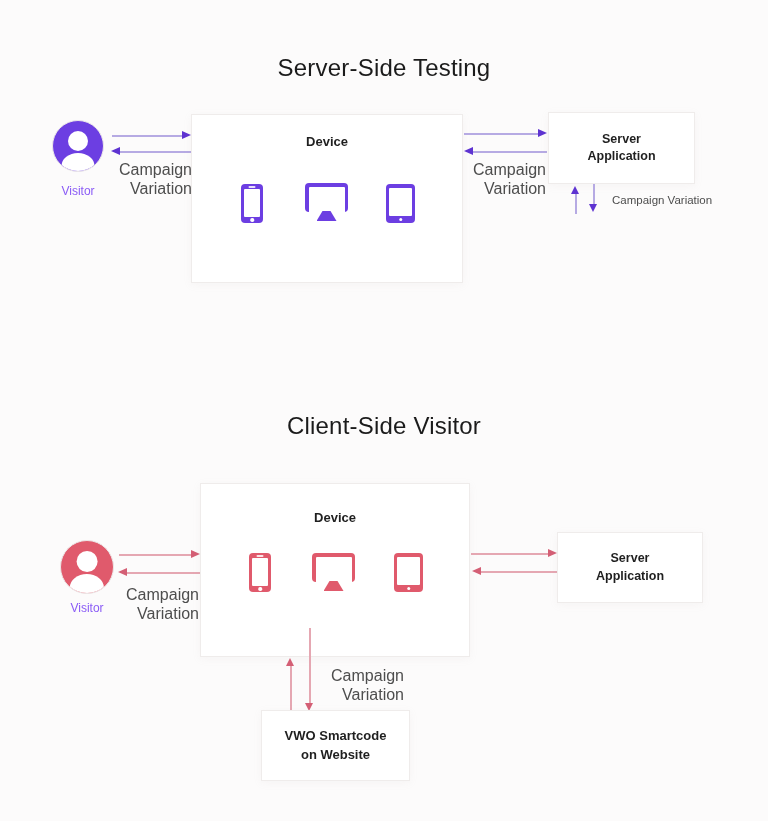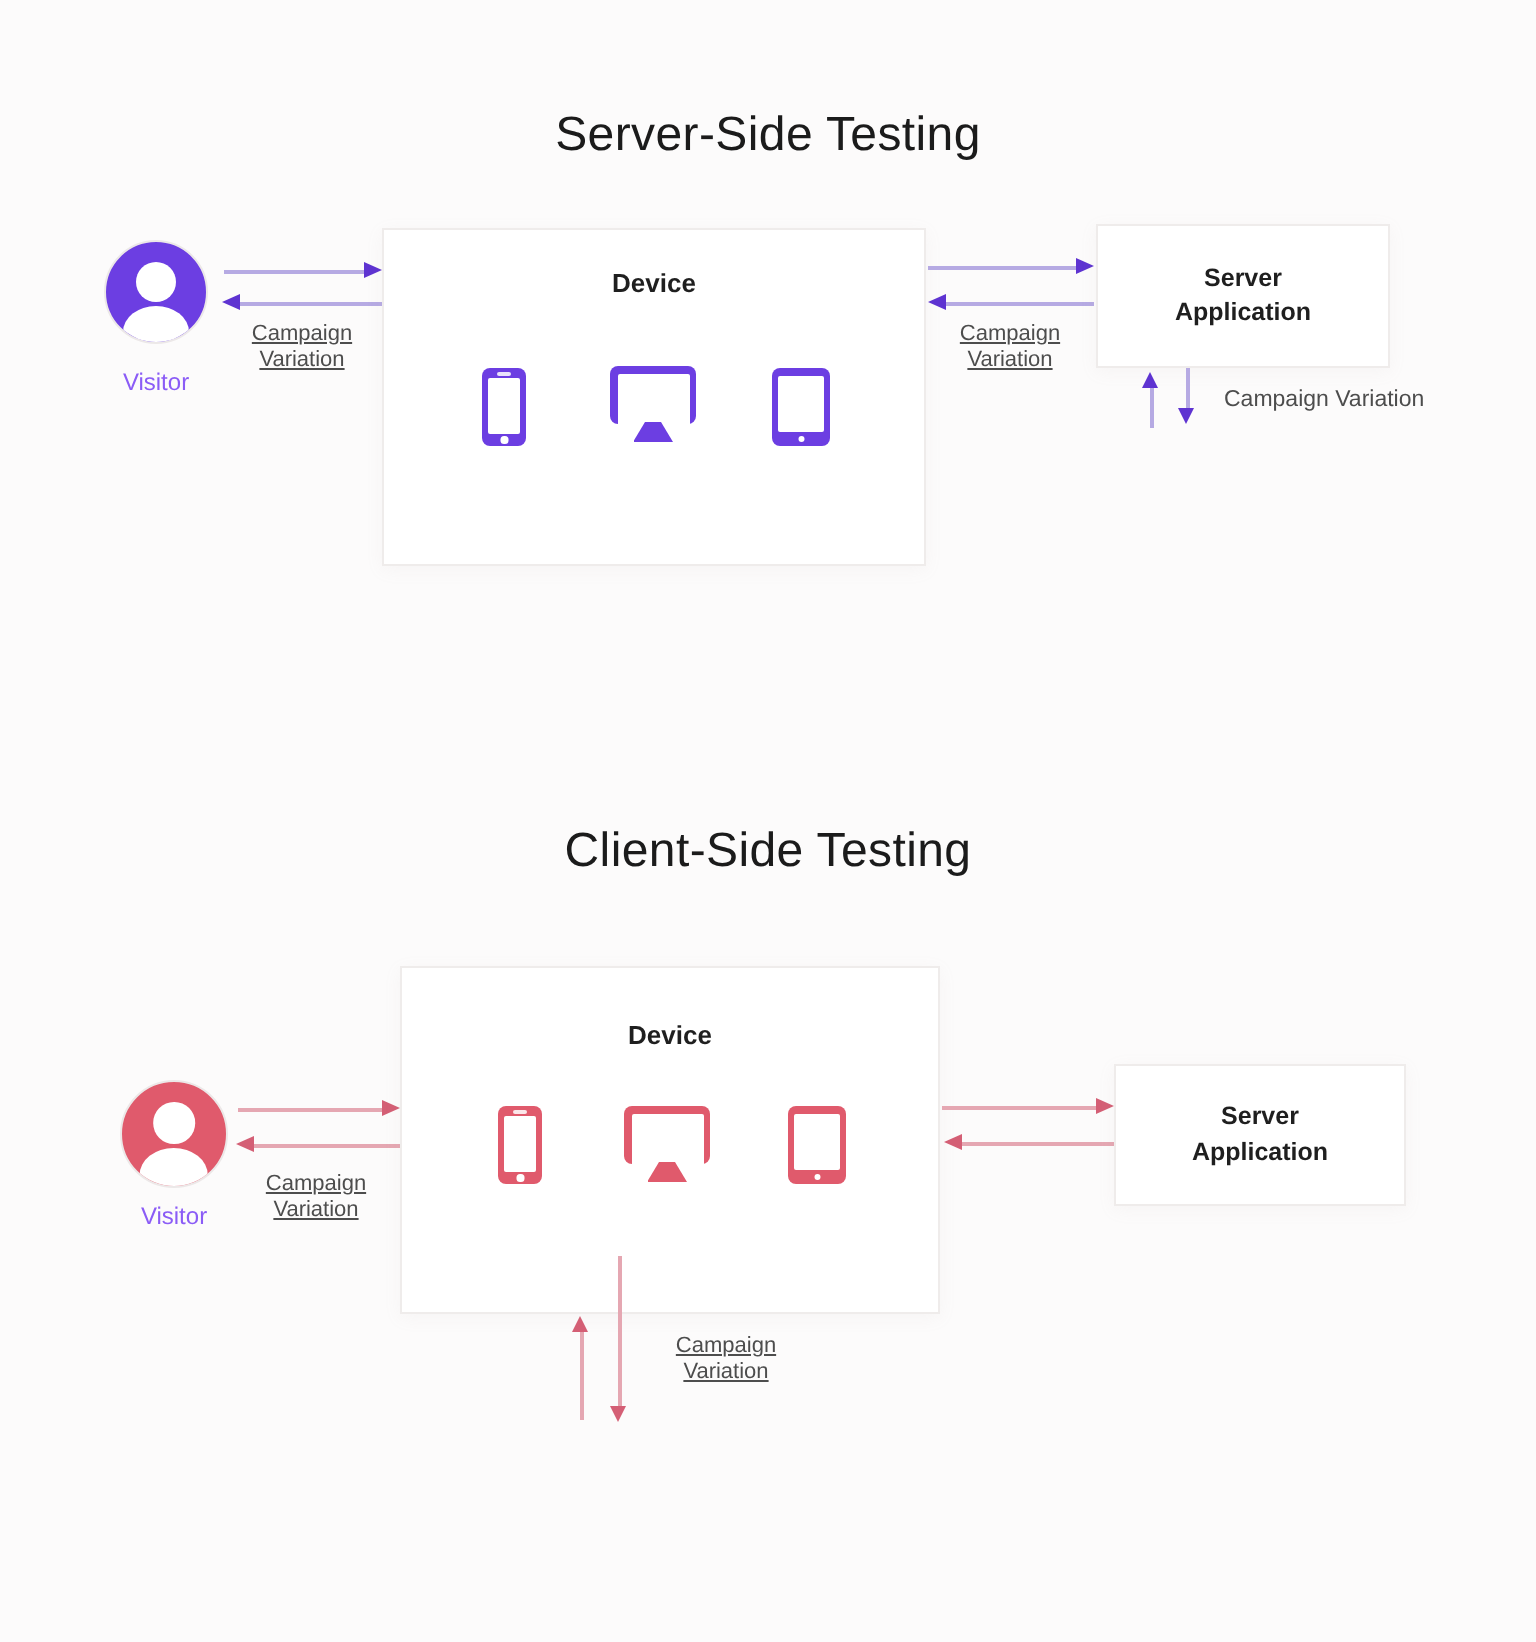--- a/index.html
+++ b/index.html
@@ -17,22 +17,22 @@
   .title{position:absolute;left:0;width:768px;margin:0;text-align:center;font-size:24px;
          font-weight:400;color:var(--title-color);letter-spacing:.2px;}
 
   .box{position:absolute;background:#fff;border:1px solid var(--box-border);
        box-shadow:0 2px 8px rgba(175,165,165,.08);}
   .box-center{display:flex;align-items:center;justify-content:center;text-align:center;}
   .box-label{font-size:12.5px;font-weight:700;color:var(--box-text);line-height:1.4;white-space:pre-line;}
   .device-title{position:absolute;left:0;right:0;text-align:center;font-size:13px;font-weight:700;color:var(--box-text);}
 
   .small-label{position:absolute;font-size:12px;color:#8b5cf6;text-align:center;}
-  .cv-label{position:absolute;font-size:11px;color:var(--label-color);text-align:center;
-            line-height:1.17;white-space:pre-line;text-decoration:underline;}
+  .cv-label{position:absolute;font-size:16px;color:var(--label-color);text-align:right;
+            line-height:1.17;white-space:pre-line;}
   .cv-inline{position:absolute;font-size:11.5px;color:var(--label-color);white-space:nowrap;}
 
   .hline{position:absolute;height:1.5px;background:var(--line);}
   .vline{position:absolute;width:1.5px;background:var(--line);}
   .ah{position:absolute;width:0;height:0;}
   .ah-r{border-top:4.5px solid transparent;border-bottom:4.5px solid transparent;border-left:9px solid var(--head);}
   .ah-l{border-top:4.5px solid transparent;border-bottom:4.5px solid transparent;border-right:9px solid var(--head);}
   .ah-u{border-left:4.5px solid transparent;border-right:4.5px solid transparent;border-bottom:8px solid var(--head);}
   .ah-d{border-left:4.5px solid transparent;border-right:4.5px solid transparent;border-top:8px solid var(--head);}
 
@@ -124,21 +124,21 @@
     </div>
     <div>
       <i class="vline" style="left:593px;top:184px;height:20px"></i>
       <i class="ah ah-d" style="left:589px;top:204px"></i>
     </div>
     <div class="cv-inline" style="left:612px;top:194px">Campaign Variation</div>
 
   </section>
 
   <section class="diagram client-side">
-    <h2 class="title" style="top:412px">Client-Side Testing</h2>
+    <h2 class="title" style="top:412px">Client-Side Visitor</h2>
 
     <div class="avatar" style="left:60px;top:540px;width:54px;height:54px">
       <span>
         <i class="av-head"></i>
         <i class="av-body"></i>
       </span>
     </div>
     <div class="small-label" style="left:49px;top:601px;width:76px">Visitor</div>
 
     <div>
@@ -188,15 +188,19 @@
       <i class="ah ah-u" style="left:286px;top:658px"></i>
       <i class="vline" style="left:290px;top:666px;height:44px"></i>
     </div>
     <div>
       <i class="vline" style="left:309px;top:628px;height:75px"></i>
       <i class="ah ah-d" style="left:305px;top:703px"></i>
     </div>
     <div class="cv-label" style="left:322px;top:667px;width:82px">Campaign
 Variation</div>
 
+    <div class="box box-center" style="left:261px;top:710px;width:149px;height:71px">
+      <span class="box-label" style="font-size:13px">VWO Smartcode
+on Website</span>
+    </div>
   </section>
 
 </div>
 
 </body></html>

